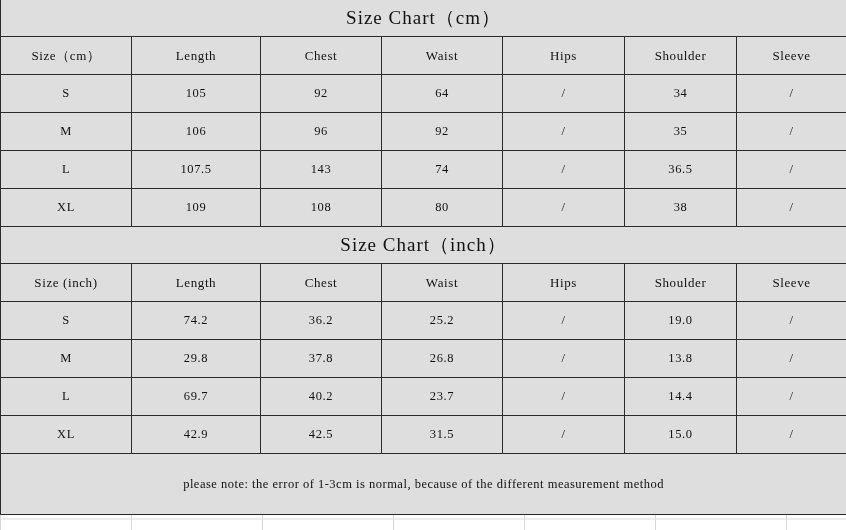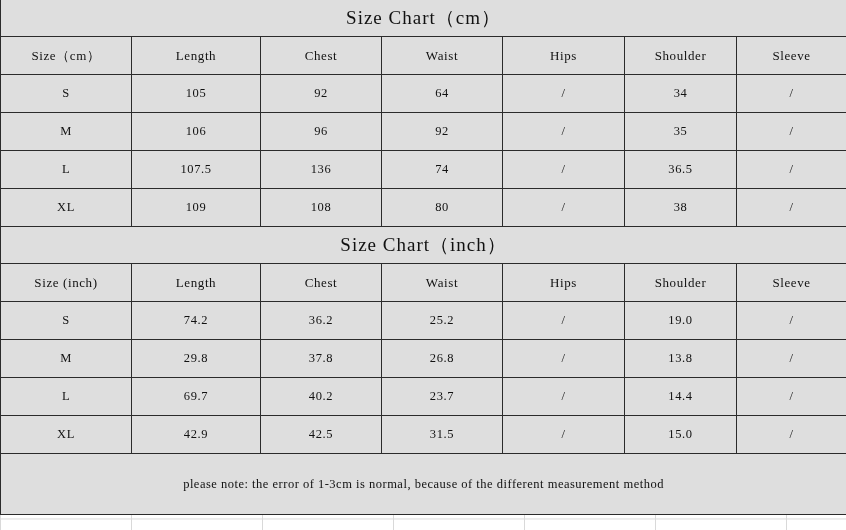--- a/index.html
+++ b/index.html
@@ -121,21 +121,21 @@
         <td>106</td>
         <td>96</td>
         <td>92</td>
         <td>/</td>
         <td>35</td>
         <td>/</td>
       </tr>
       <tr>
         <td>L</td>
         <td>107.5</td>
-        <td>136</td>
+        <td>143</td>
         <td>74</td>
         <td>/</td>
         <td>36.5</td>
         <td>/</td>
       </tr>
       <tr>
         <td>XL</td>
         <td>109</td>
         <td>108</td>
         <td>80</td>

